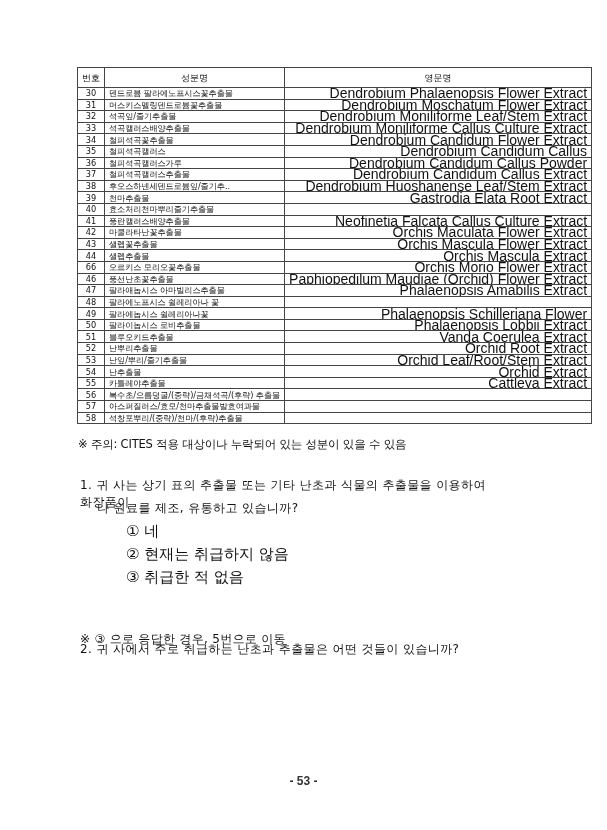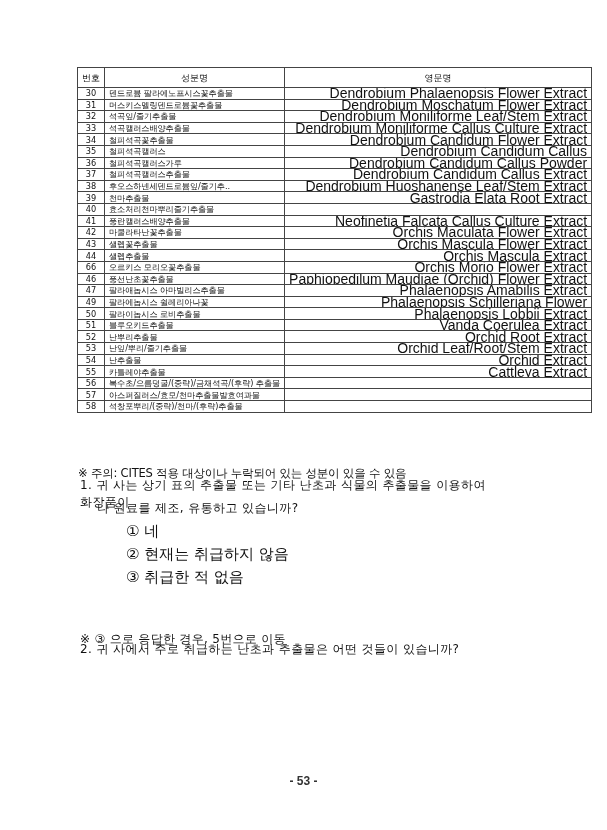--- a/index.html
+++ b/index.html
@@ -7,21 +7,21 @@
          font-family: "DejaVu Sans", sans-serif; color: #111; }
   .page { position: absolute; left: 0; top: 0; width: 493px; height: 830px; }
   table.ing { position: absolute; left: 77px; top: 67px; width: 446px;
               border-collapse: collapse; font-size: 8.2px; line-height: 10px; }
   table.ing th, table.ing td { border: 1px solid #444; padding: 0 4px; height: 10.6px;
               white-space: nowrap; overflow: hidden; }
   table.ing th { height: 19px; font-weight: normal; font-size: 9px; text-align: center; }
   table.ing td.no { text-align: center; width: 26px; padding: 0 2px; }
   table.ing td.ko { width: 196px; letter-spacing: -0.1px; }
   table.ing td.en { font-family: "Liberation Sans", sans-serif; font-size: 14px; text-align: right; }
-  .note { position: absolute; left: 78px; top: 437px; font-size: 11.5px; letter-spacing: -0.2px; margin-top: 29px; }
+  .note { position: absolute; left: 78px; top: 437px; font-size: 11.5px; letter-spacing: -0.2px; }
   .q { position: absolute; font-size: 12px; letter-spacing: 0.4px; }
   .q1 { left: 80px; top: 477px; }
   .q1b { left: 97px; top: 500px; }
   .opt { position: absolute; left: 126px; font-size: 15px; }
   .opt1 { top: 522px; }
   .opt2 { top: 545px; }
   .opt3 { top: 568px; }
   .skip { position: absolute; left: 80px; top: 631px; font-size: 12px; letter-spacing: 0.3px; }
   .q2 { left: 80px; top: 641px; }
   .pageno { position: absolute; left: 0; width: 607px; top: 774px; text-align: center;
@@ -125,20 +125,25 @@
           <td class="no">46</td>
           <td class="ko">풍선난초꽃추출물</td>
           <td class="en">Paphiopedilum  Maudiae  (Orchid)  Flower  Extract</td>
         </tr>
         <tr>
           <td class="no">47</td>
           <td class="ko">팔라애놉시스 아마빌리스추출물</td>
           <td class="en">Phalaenopsis  Amabilis  Extract</td>
         </tr>
         <tr>
+          <td class="no">48</td>
+          <td class="ko">팔라에노프시스 쉴레리아나 꽃</td>
+          <td class="en"></td>
+        </tr>
+        <tr>
           <td class="no">49</td>
           <td class="ko">팔라에놉시스 쉴레리아나꽃</td>
           <td class="en">Phalaenopsis  Schilleriana  Flower</td>
         </tr>
         <tr>
           <td class="no">50</td>
           <td class="ko">팔라이놉시스 로비추출물</td>
           <td class="en">Phalaenopsis  Lobbii  Extract</td>
         </tr>
         <tr>

